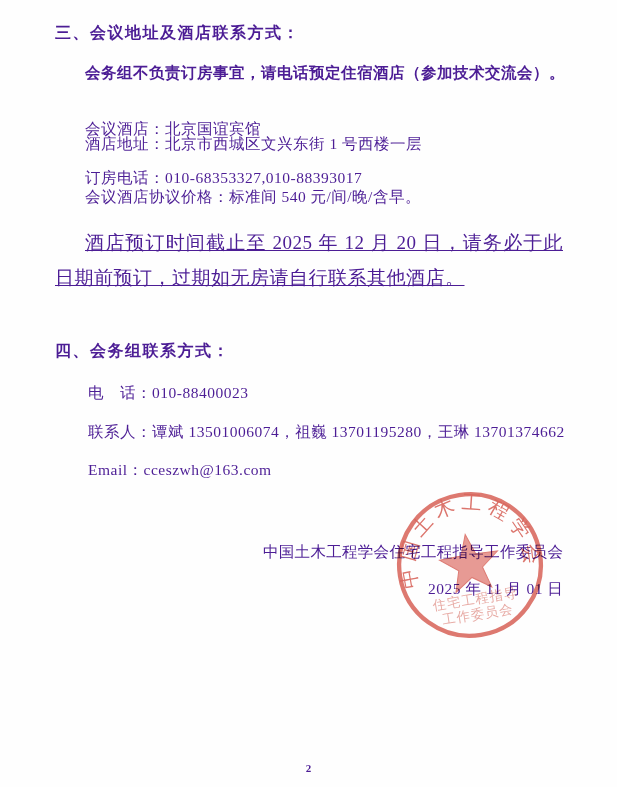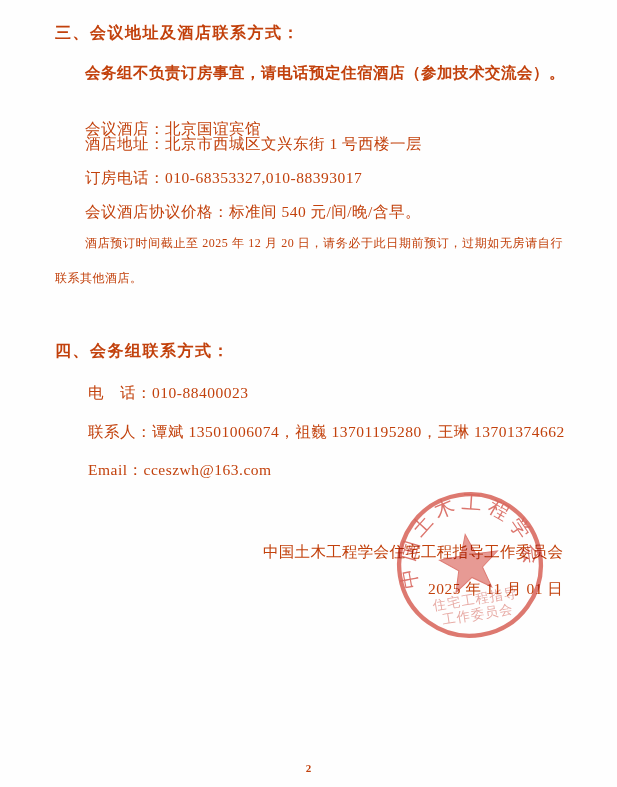--- a/index.html
+++ b/index.html
@@ -6,43 +6,44 @@
   body {
     width: 617px; height: 787px;
     background: #ffffff;
     font-family: "Liberation Serif", "DejaVu Serif", serif;
   }
   .page {
     position: relative;
     width: 617px; height: 787px;
     background: #fefefe;
     overflow: hidden;
-    color: #c2410c;
+    color: #4c1d95;
   }
   .t {
     position: absolute;
     font-size: 15.5px;
     line-height: 22px;
     white-space: nowrap;
     letter-spacing: 0.5px;
   }
   .bold { font-weight: bold; }
   
   .sec3-heading   { top: 22px;  left: 55px; font-size: 16px; letter-spacing: 1.5px; }
   .notice         { top: 62px;  left: 85px; letter-spacing: 0.5px; text-align: center; }
   .line-hotel     { top: 90px;  left: 85px; margin-top: 28px; }
   .line-addr      { top: 133px; left: 85px; }
   .line-book      { top: 167px; left: 85px; }
-  .line-price     { top: 201px; left: 85px; text-align: right; }
+  .line-price     { top: 186px; left: 85px; text-align: right; }
   .para {
     position: absolute;
     top: 226px; left: 55px; width: 508px;
-    font-size: 12px; line-height: 34.5px;
+    font-size: 19px; line-height: 34.5px;
     text-indent: 30px; text-align: justify;
     letter-spacing: 0.5px;
+    text-decoration: underline;
   }
   
   .sec4-heading   { top: 340px; left: 55px; font-size: 16px; letter-spacing: 1.5px; }
   .line-phone     { top: 382px; left: 88px; text-align: center; }
   .line-contacts  { top: 421px; left: 88px; text-align: center; }
   .line-email     { top: 459px; left: 88px; }
   
   .sig-org        { top: 541px; left: 263px; letter-spacing: 0.3px; }
   .sig-date       { top: 578px; left: 428px; }
   

